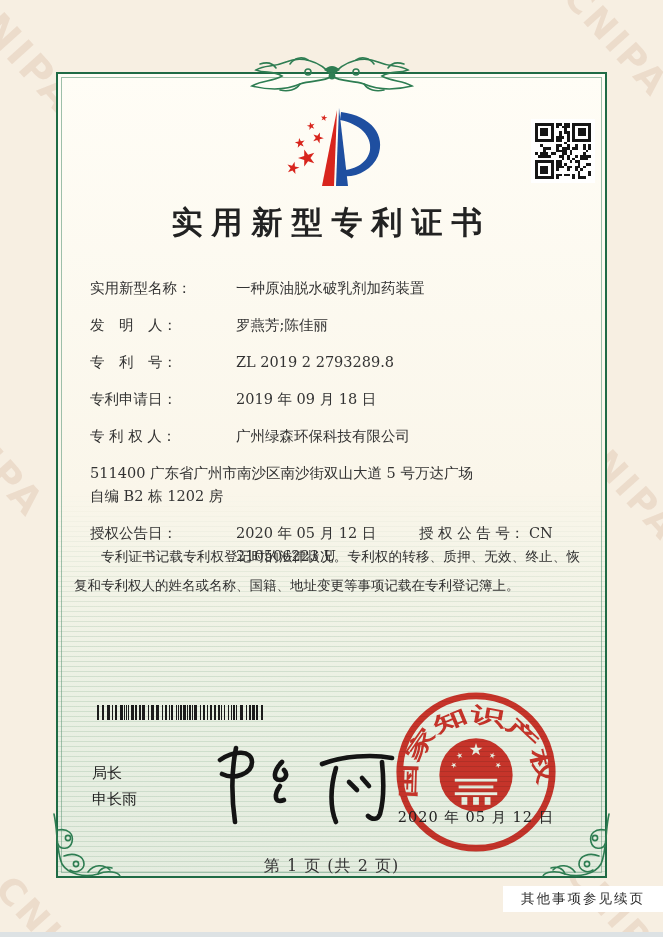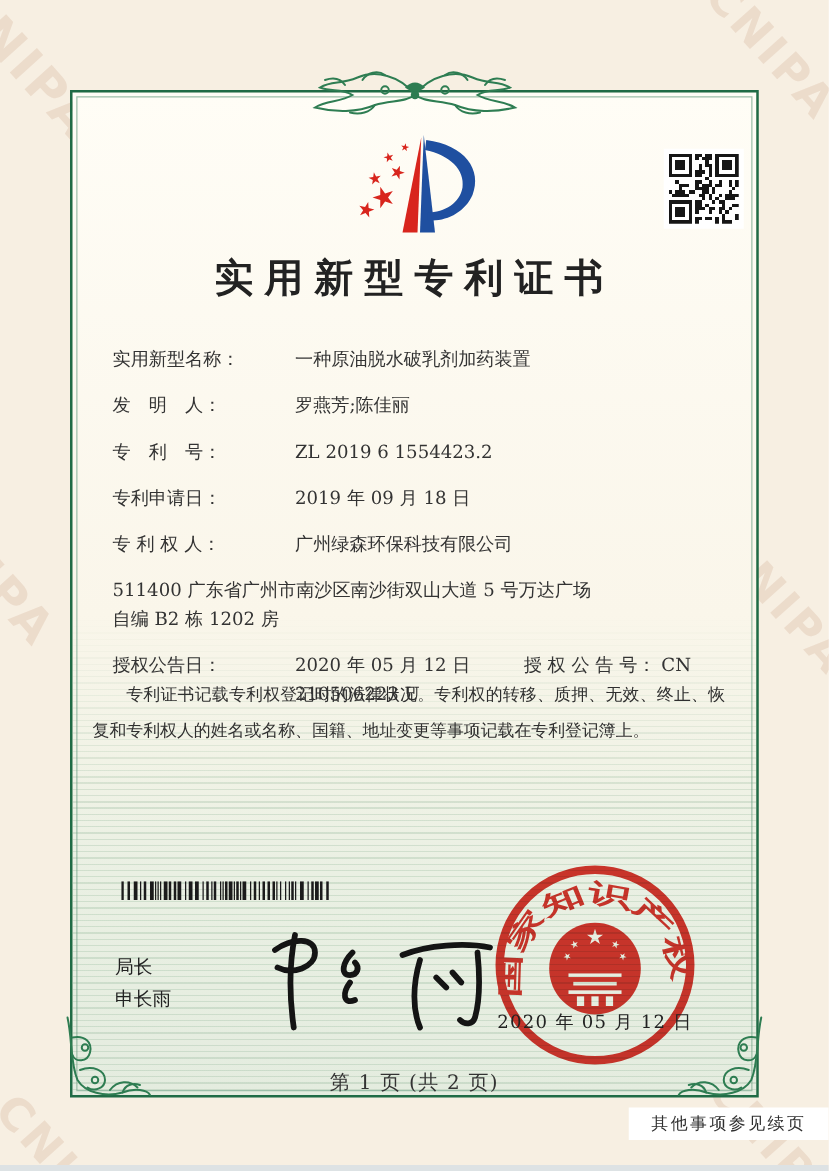--- a/index.html
+++ b/index.html
@@ -267,21 +267,21 @@
     <div class="frow">
       <span class="flabel">实用新型名称：</span>
       <span class="fvalue">一种原油脱水破乳剂加药装置</span>
     </div>
     <div class="frow">
       <span class="flabel">发　明　人：</span>
       <span class="fvalue">罗燕芳;陈佳丽</span>
     </div>
     <div class="frow">
       <span class="flabel">专　利　号：</span>
-      <span class="fvalue">ZL 2019 6 1554423.2</span>
+      <span class="fvalue">ZL 2019 2 2793289.8</span>
     </div>
     <div class="frow">
       <span class="flabel">专利申请日：</span>
       <span class="fvalue">2019 年 09 月 18 日</span>
     </div>
     <div class="frow">
       <span class="flabel">专 利 权 人：</span>
       <span class="fvalue">广州绿森环保科技有限公司</span>
     </div>
     <div class="frow">

